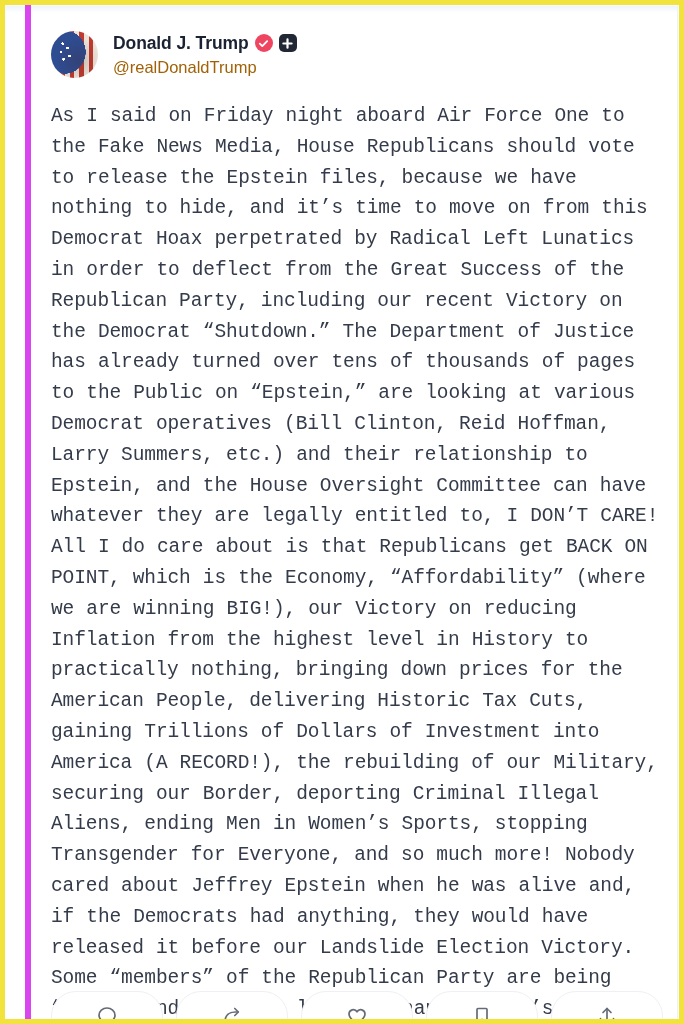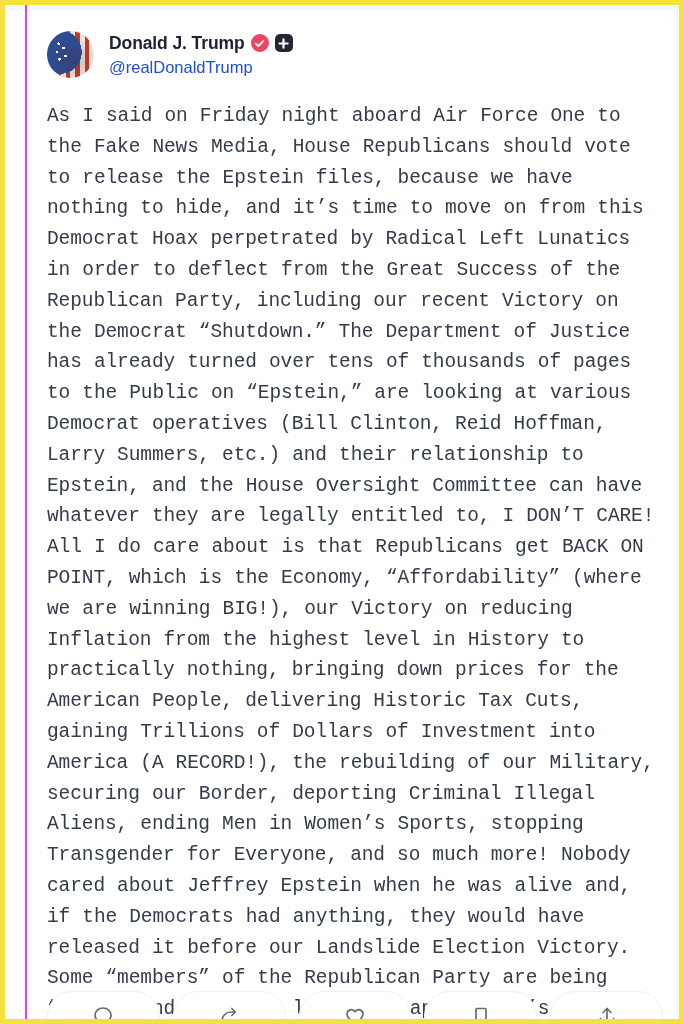--- a/index.html
+++ b/index.html
@@ -18,21 +18,21 @@
   }
   .top-tint {
     position: absolute; top: 1px; left: 0; right: 0; height: 7px;
     background: linear-gradient(180deg, #eef5fb, #ffffff);
     pointer-events: none;
   }
   .card {
     position: relative;
     height: 100%;
     margin: 0 1px 0 20px;
-    border-left: 2px solid #d946ef;
+    border-left: 6px solid #d946ef;
     border-right: 1px solid #f0f1f4;
     box-sizing: border-box;
     padding: 26px 14px 0 20px;
   }
   
   .header { display: flex; align-items: center; gap: 15px; }
   .avatar {
     width: 47px; height: 47px; border-radius: 50%;
     flex: 0 0 auto;
     background:
@@ -48,21 +48,21 @@
   .name-row { display: flex; align-items: center; gap: 6px; }
   .display-name {
     font-size: 17.5px; font-weight: 700; color: #1b2231; letter-spacing: -0.1px;
   }
   .badge {
     display: inline-flex; align-items: center; justify-content: center;
     width: 18px; height: 18px; flex: 0 0 auto;
   }
   .badge.verified { background: #ee4560; border-radius: 50%; }
   .badge.plus { background: #222735; border-radius: 5px; }
-  .handle { font-size: 16.5px; color: #1d4ed8; margin-top: 4px; }
+  .handle { font-size: 16.5px; color: #a16207; margin-top: 4px; }
   
   .body-text {
     margin-top: 23px;
     font-size: 19.5px;
     line-height: 30.8px;
     color: #343b4a;
     letter-spacing: -0.1px;
     word-spacing: 0.5px;
     font-family: Liberation Mono, monospace;
   }

